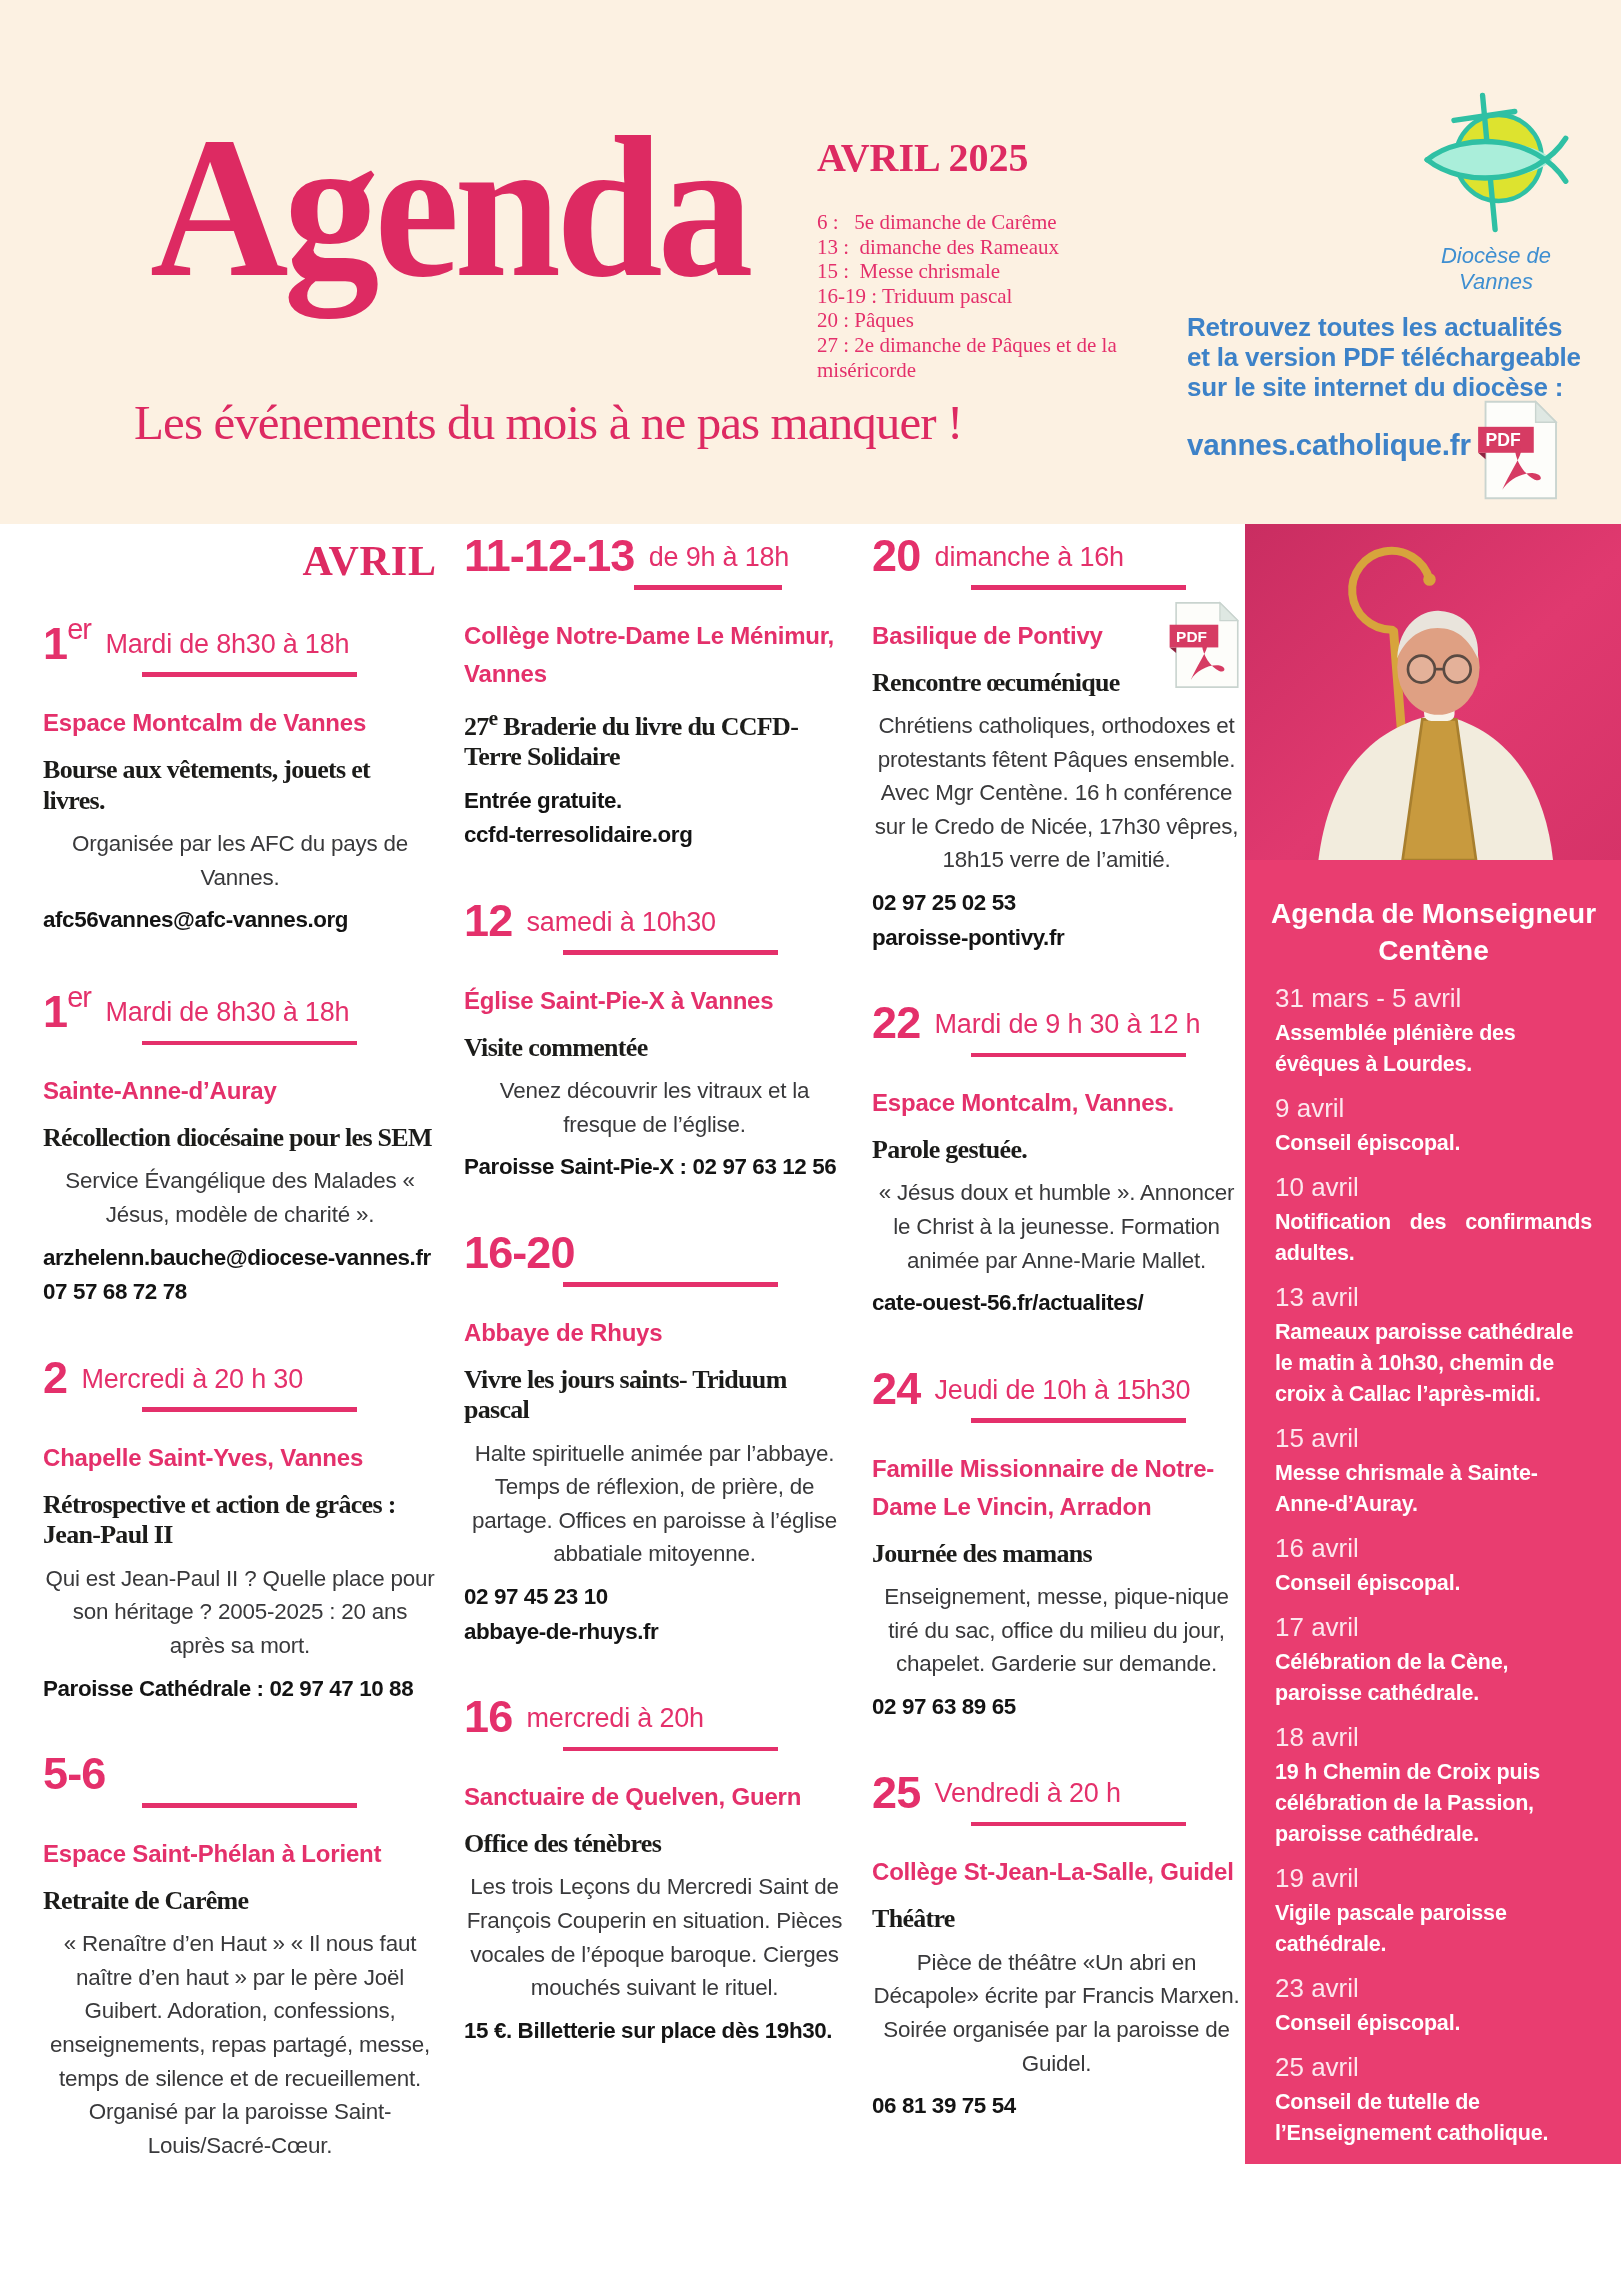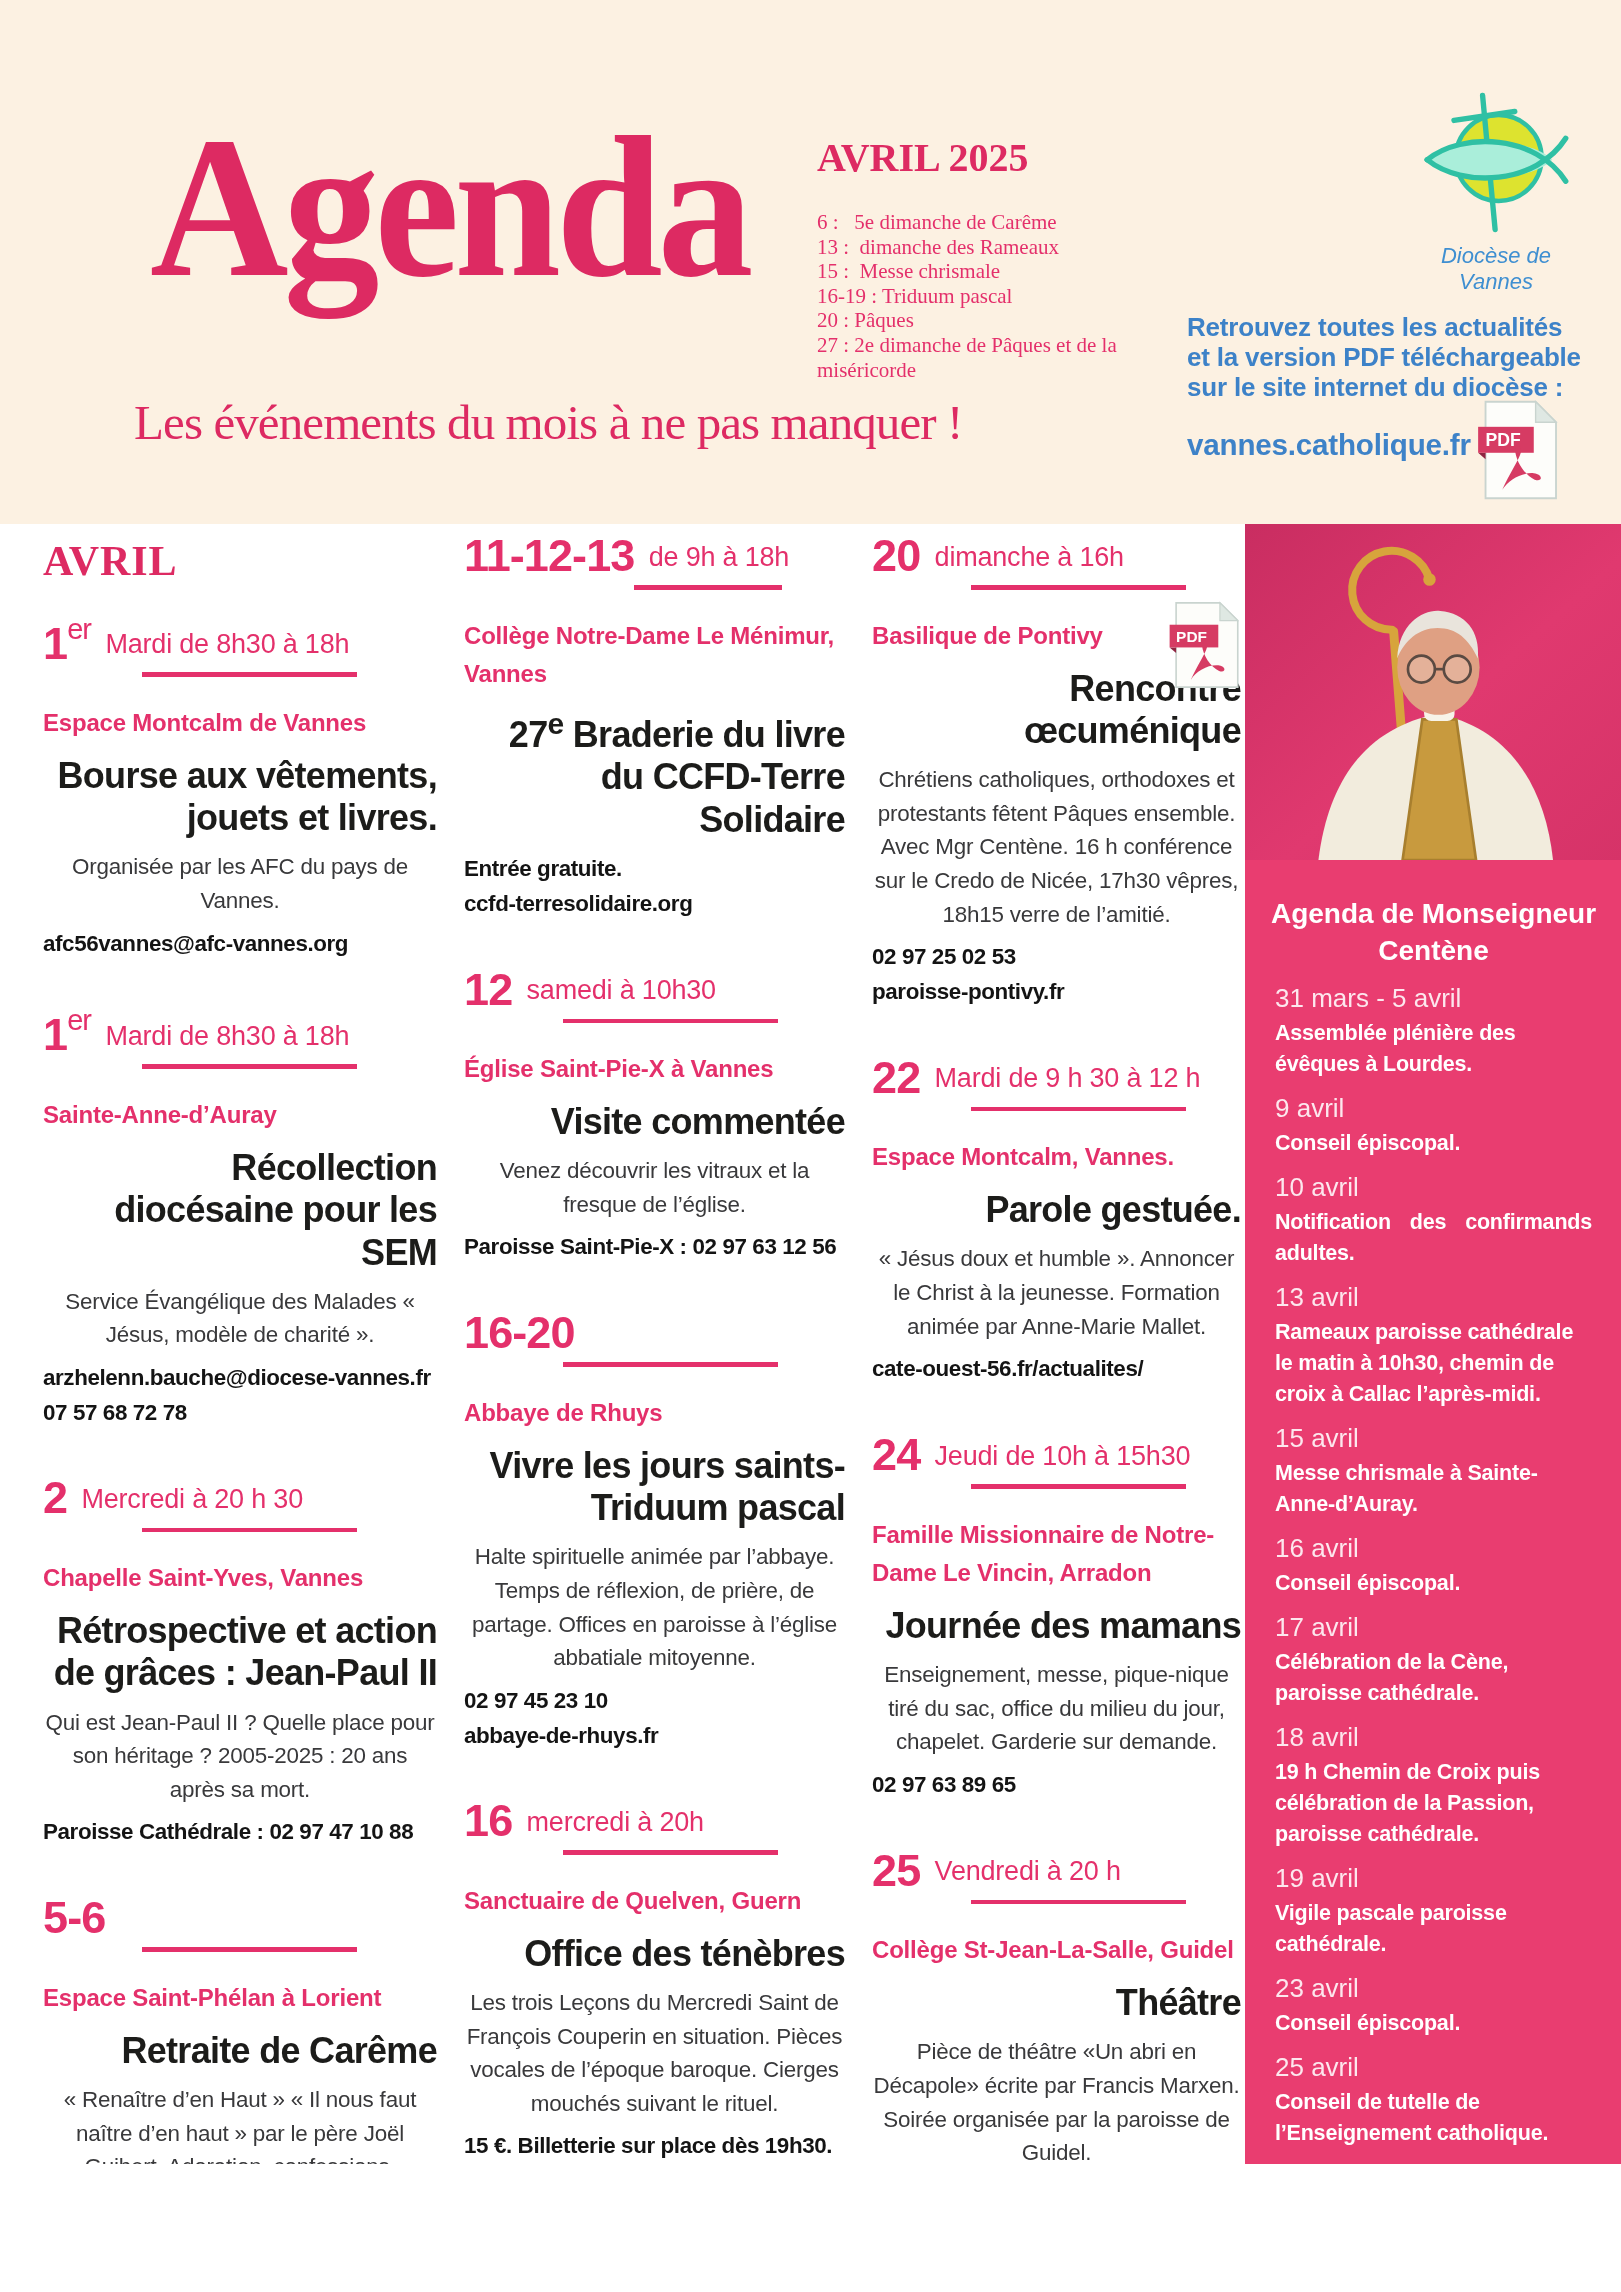--- a/index.html
+++ b/index.html
@@ -38,33 +38,33 @@
     font-size:29.6px;letter-spacing:-0.2px;cursor:pointer;}
   .header-pdf{position:absolute;left:1475px;top:399px;width:86px;height:102px;}
 
   
   .main{position:absolute;left:0;top:524px;width:1245px;height:1769px;background:#fff;
     display:flex;padding:9px 0 0 43px;gap:27px;overflow:hidden;}
   .col{display:block;}
   .col.c1{width:394px;}
   .col.c2{width:381px;}
   .col.c3{width:369px;}
-  .col-month{margin:3.6px 0 30px;text-align:left;font-family:"Liberation Serif",serif;
+  .col-month{margin:3.6px 0 30px;text-align:right;font-family:"Liberation Serif",serif;
     font-weight:700;font-size:42px;color:var(--pink-deep);letter-spacing:0.9px;}
   .event{position:relative;margin-bottom:45px;}
   .date-row{display:flex;align-items:flex-end;color:var(--pink);}
   .d-num{font-size:45px;font-weight:700;line-height:1;letter-spacing:-0.9px;}
   .d-sup{font-size:29px;vertical-align:19.7px;font-weight:400;}
   .d-time{font-size:27px;margin-left:14.3px;padding-bottom:5.4px;font-weight:400;letter-spacing:-0.2px;}
   .rule{height:4.5px;background:var(--pink);width:215px;margin:7.2px 0 27px 99px;}
   .rule-wide{margin-left:170px;width:148px;}
   .loc{color:var(--pink);font-weight:700;font-size:24px;line-height:1.6;margin:0 0 12.5px;
     letter-spacing:-0.2px;}
-  .ev-title{margin:0 0 10.7px;font-family:Liberation Sans, sans-serif;font-weight:700;font-size:36px;
-    line-height:1.18;color:var(--ink);letter-spacing:-0.7px;text-align:right;}
+  .ev-title{margin:0 0 10.7px;font-family:Liberation Serif, serif;font-weight:700;font-size:26px;
+    line-height:1.18;color:var(--ink);letter-spacing:-0.7px;}
   .desc{margin:0 0 9px;font-size:22.4px;line-height:1.5;color:var(--body);letter-spacing:-0.2px;text-align:center;}
   .contact{font-size:22.4px;font-weight:700;color:#141414;line-height:1.55;letter-spacing:-0.4px;}
   .contact.link{cursor:pointer;}
   .ev-pdf{position:absolute;right:0;top:67px;width:73px;height:90px;}
 
   
   .sidebar{position:absolute;left:1245px;top:524px;width:377px;height:1769px;
     background:var(--sidebar-pink);color:#fff;overflow:hidden;}
   .photo{display:block;width:377px;height:336px;}
   .sb-title{margin:36px 25px 9px;text-align:center;font-weight:700;font-size:28px;line-height:1.32;}

